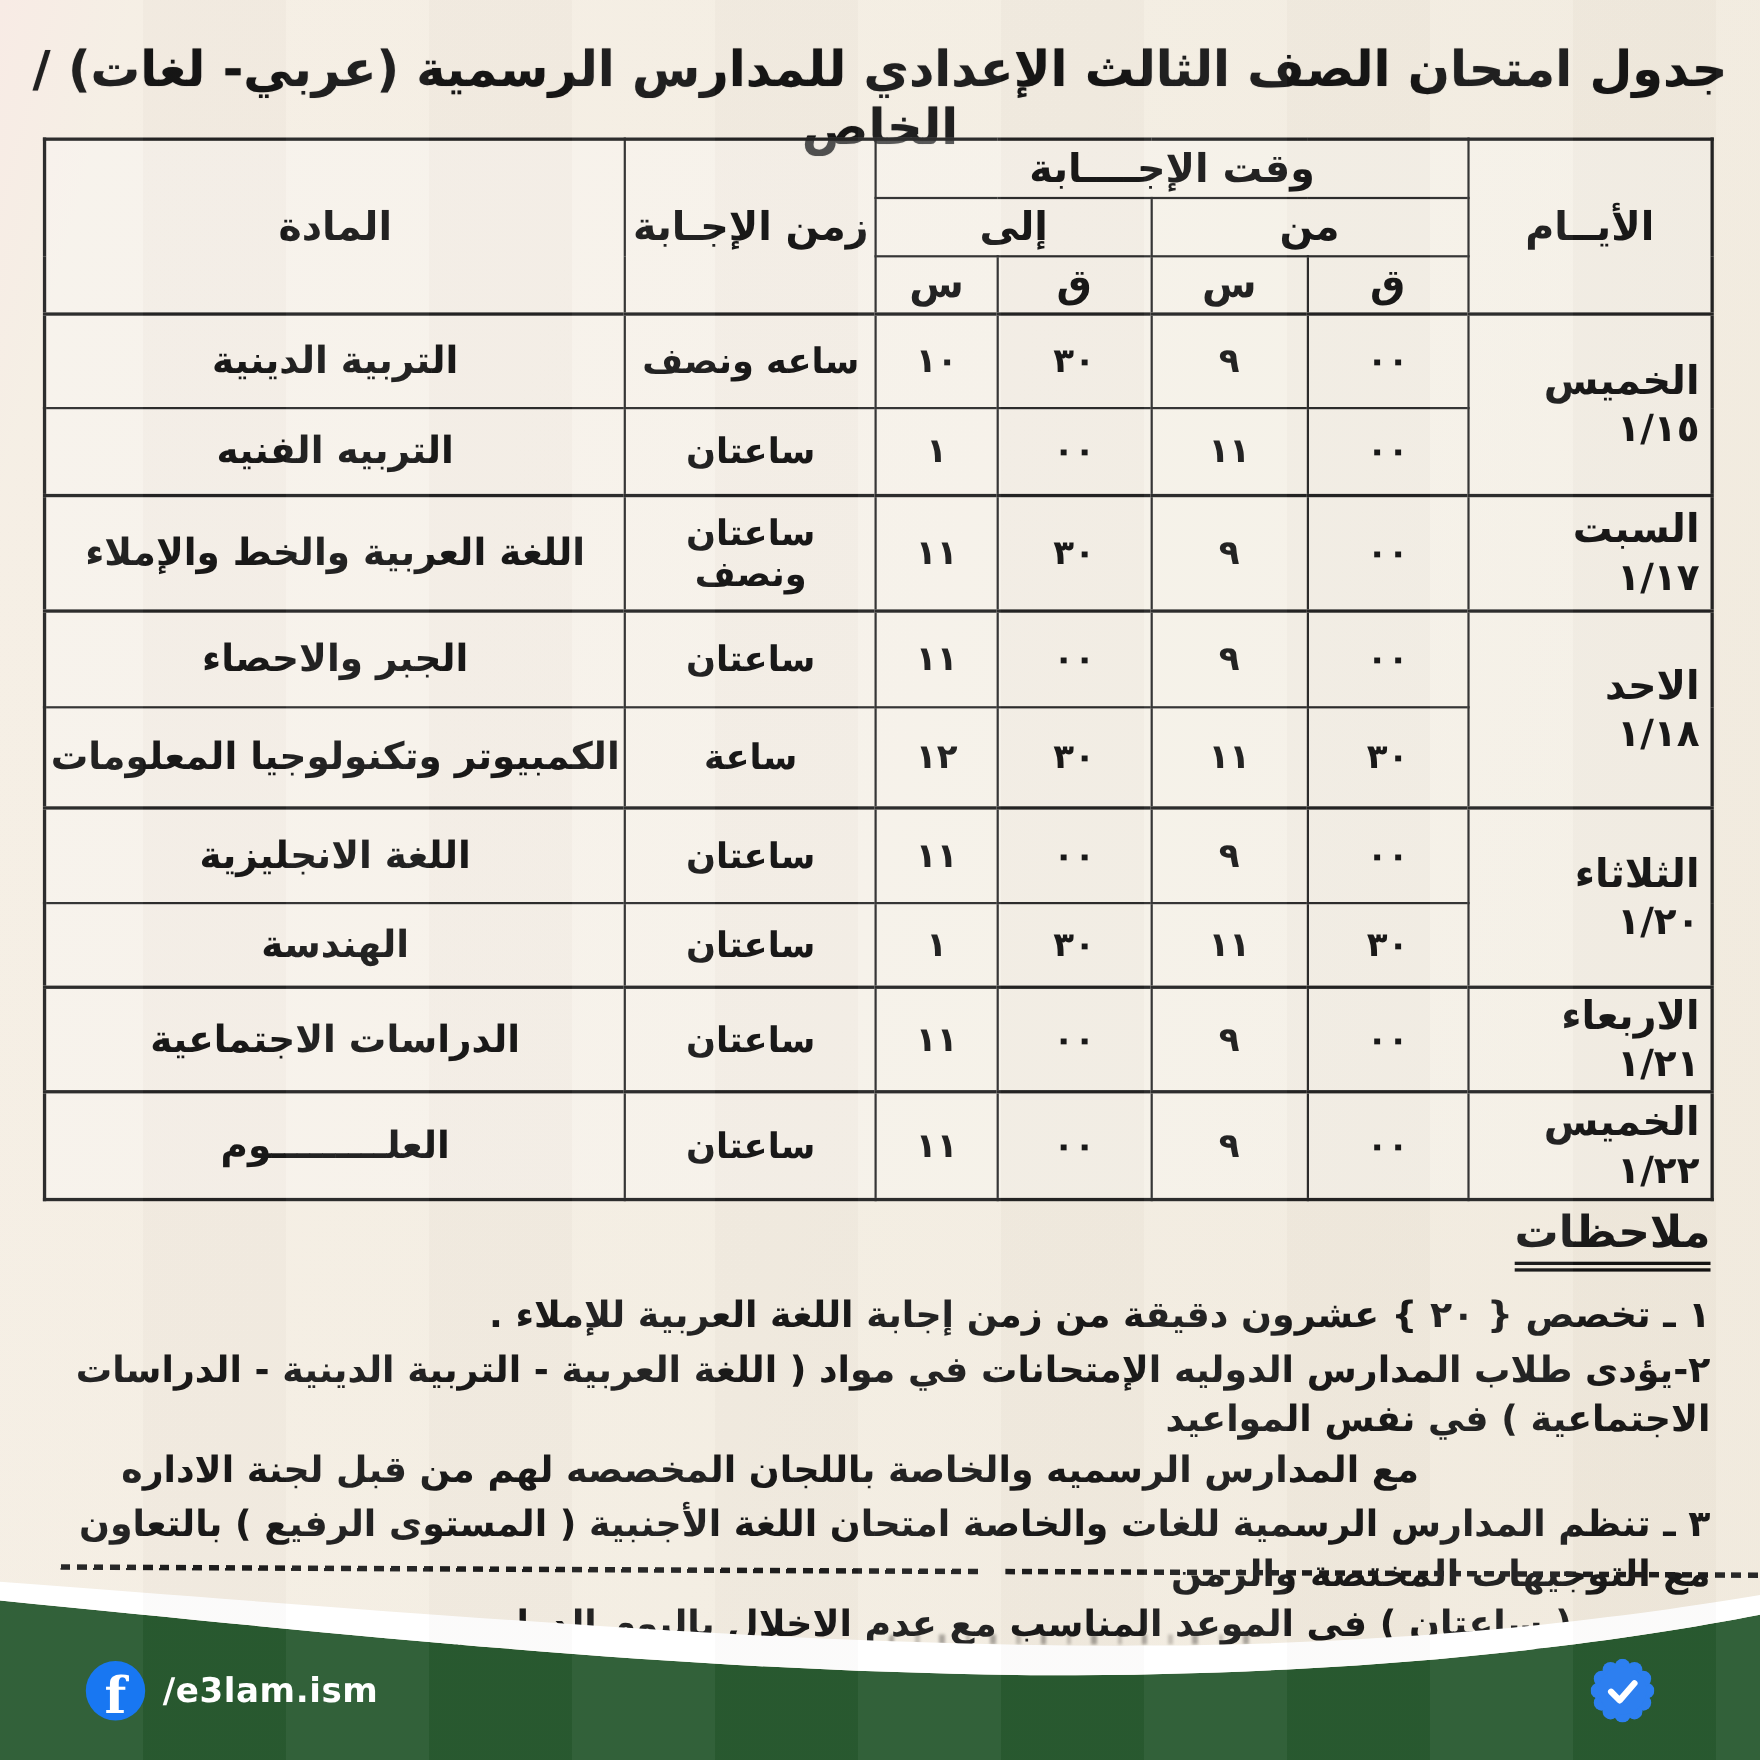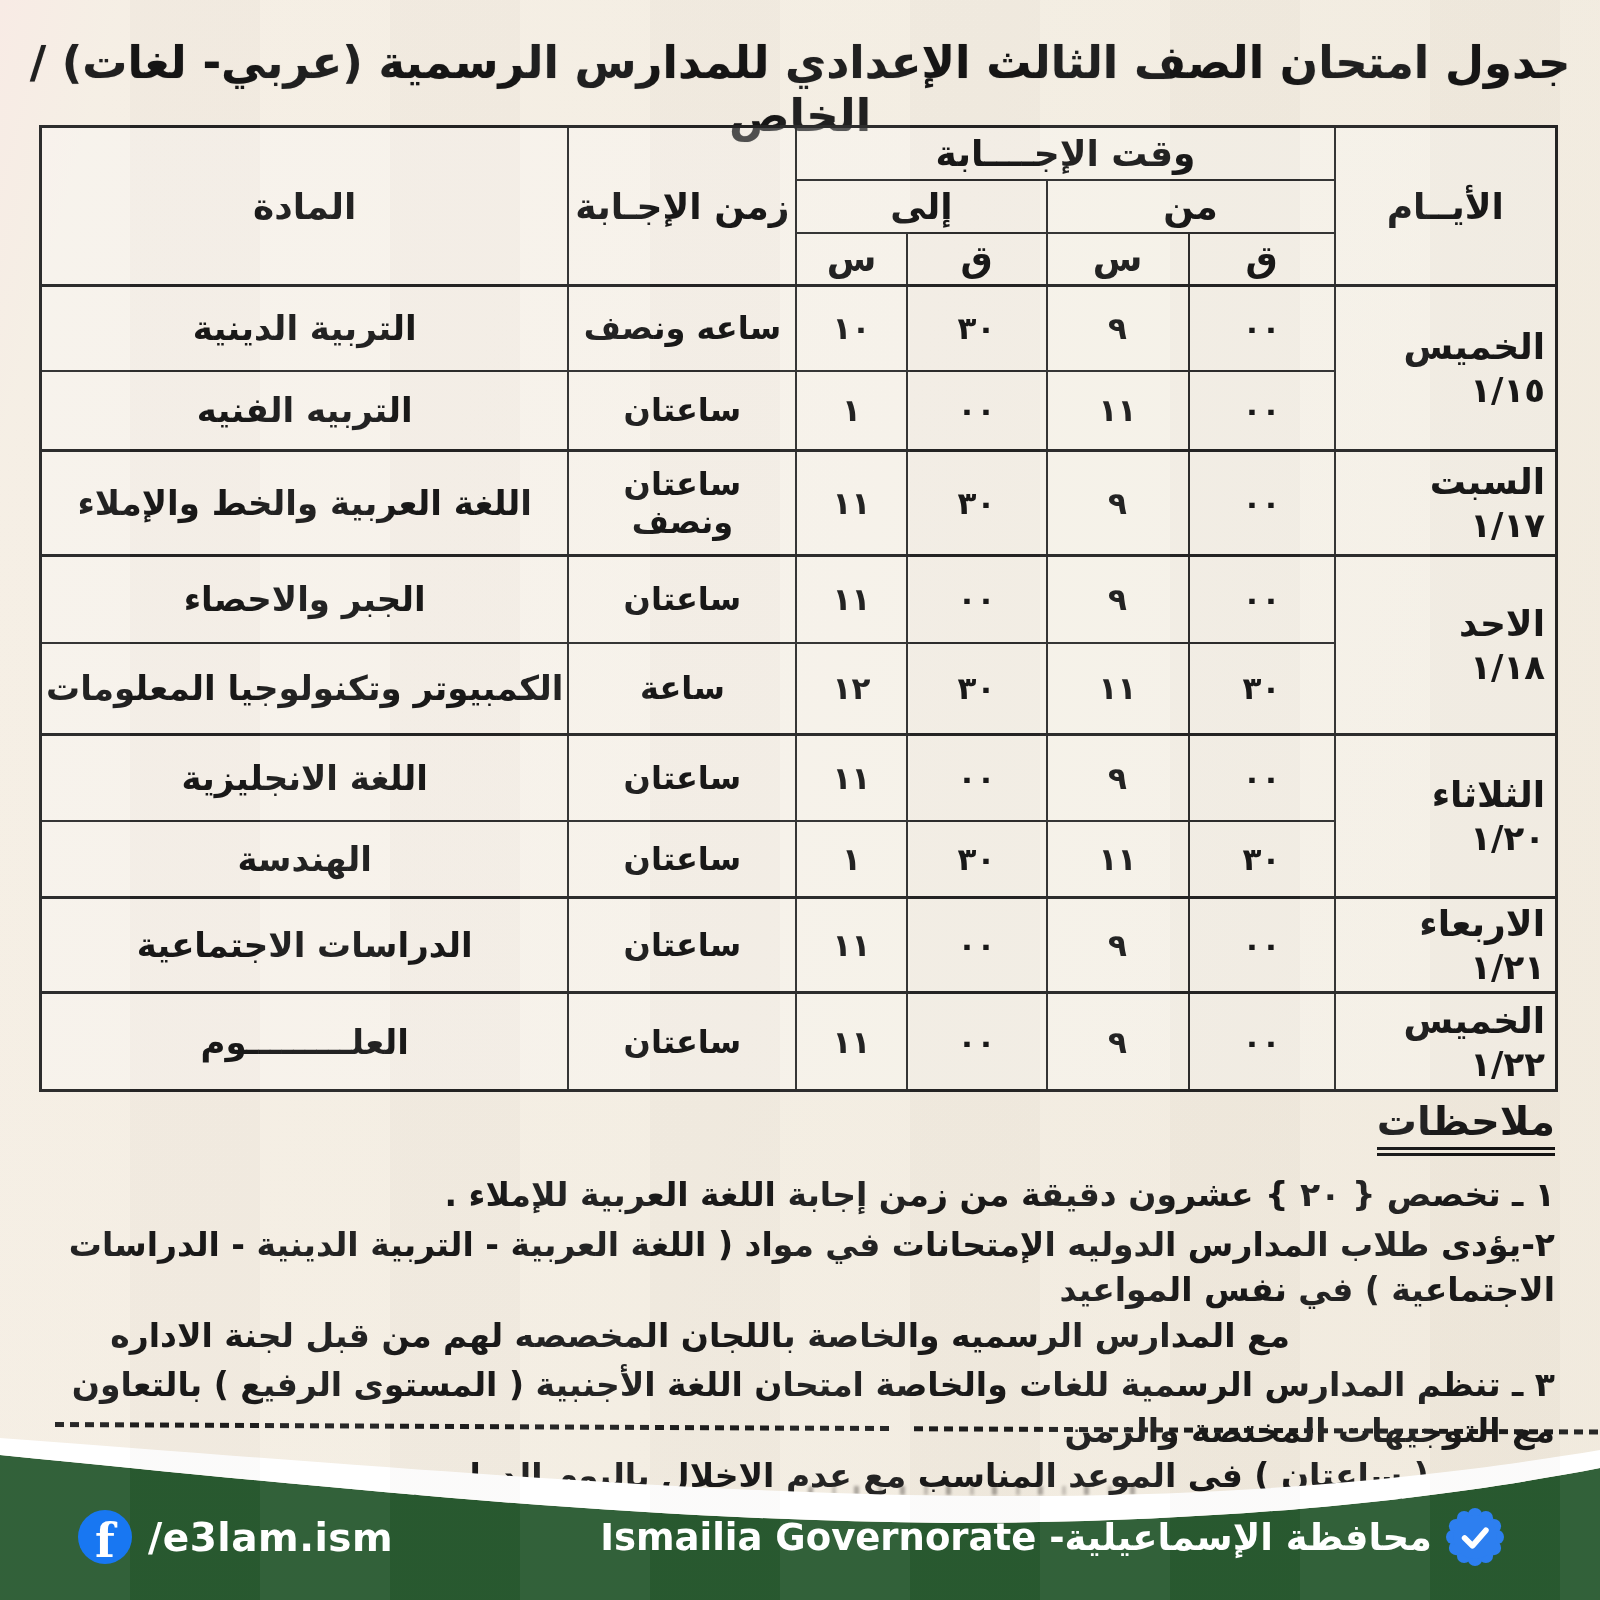--- a/index.html
+++ b/index.html
@@ -68,21 +68,21 @@
   .footer-curve{position:absolute;left:0;top:1400px;width:1600px;height:200px;display:block;}
   .footer-left{
     position:absolute;left:78px;top:1510px;display:flex;align-items:center;gap:16px;
     direction:ltr;color:#fff;z-index:3;
   }
   .fb-circle{
     width:54px;height:54px;border-radius:50%;background:var(--fb-blue);
     display:flex;align-items:flex-end;justify-content:center;overflow:hidden;
   }
   .fb-circle span{font-size:46px;line-height:.95;font-weight:bold;color:#fff;font-family:"DejaVu Serif",serif;}
-  .fb-handle{font-size:39px;font-weight:bold;letter-spacing:.5px;}
+  .fb-handle{font-size:31px;font-weight:bold;letter-spacing:.5px;}
   .footer-right{
     position:absolute;right:96px;top:1508px;display:flex;align-items:center;gap:14px;
     direction:rtl;color:#fff;z-index:3;
   }
   .account-label{font-size:37px;font-weight:bold;}
   .badge{width:58px;height:58px;display:block;}
 </style>
 </head>
 <body>
 
@@ -262,16 +262,15 @@
         <circle cx="7" cy="28" r="7"></circle>
           <circle cx="9.8" cy="17.5" r="7"></circle>
           <circle cx="17.5" cy="9.8" r="7"></circle>
         <circle cx="28" cy="7" r="7"></circle>
           <circle cx="38.5" cy="9.8" r="7"></circle>
           <circle cx="46.2" cy="17.5" r="7"></circle>
         <circle cx="28" cy="28" r="21"></circle>
       </g>
       <polyline points="18,29 25.5,36.5 38.5,21.5" fill="none" stroke="#ffffff" stroke-width="5.5" stroke-linecap="round" stroke-linejoin="round"></polyline>
     </svg>
-    <div class="account-label">محافظة الإسماعيلية- Ismailia Governorate</div>
   </div>
 
 </div>
 
 </body></html>

